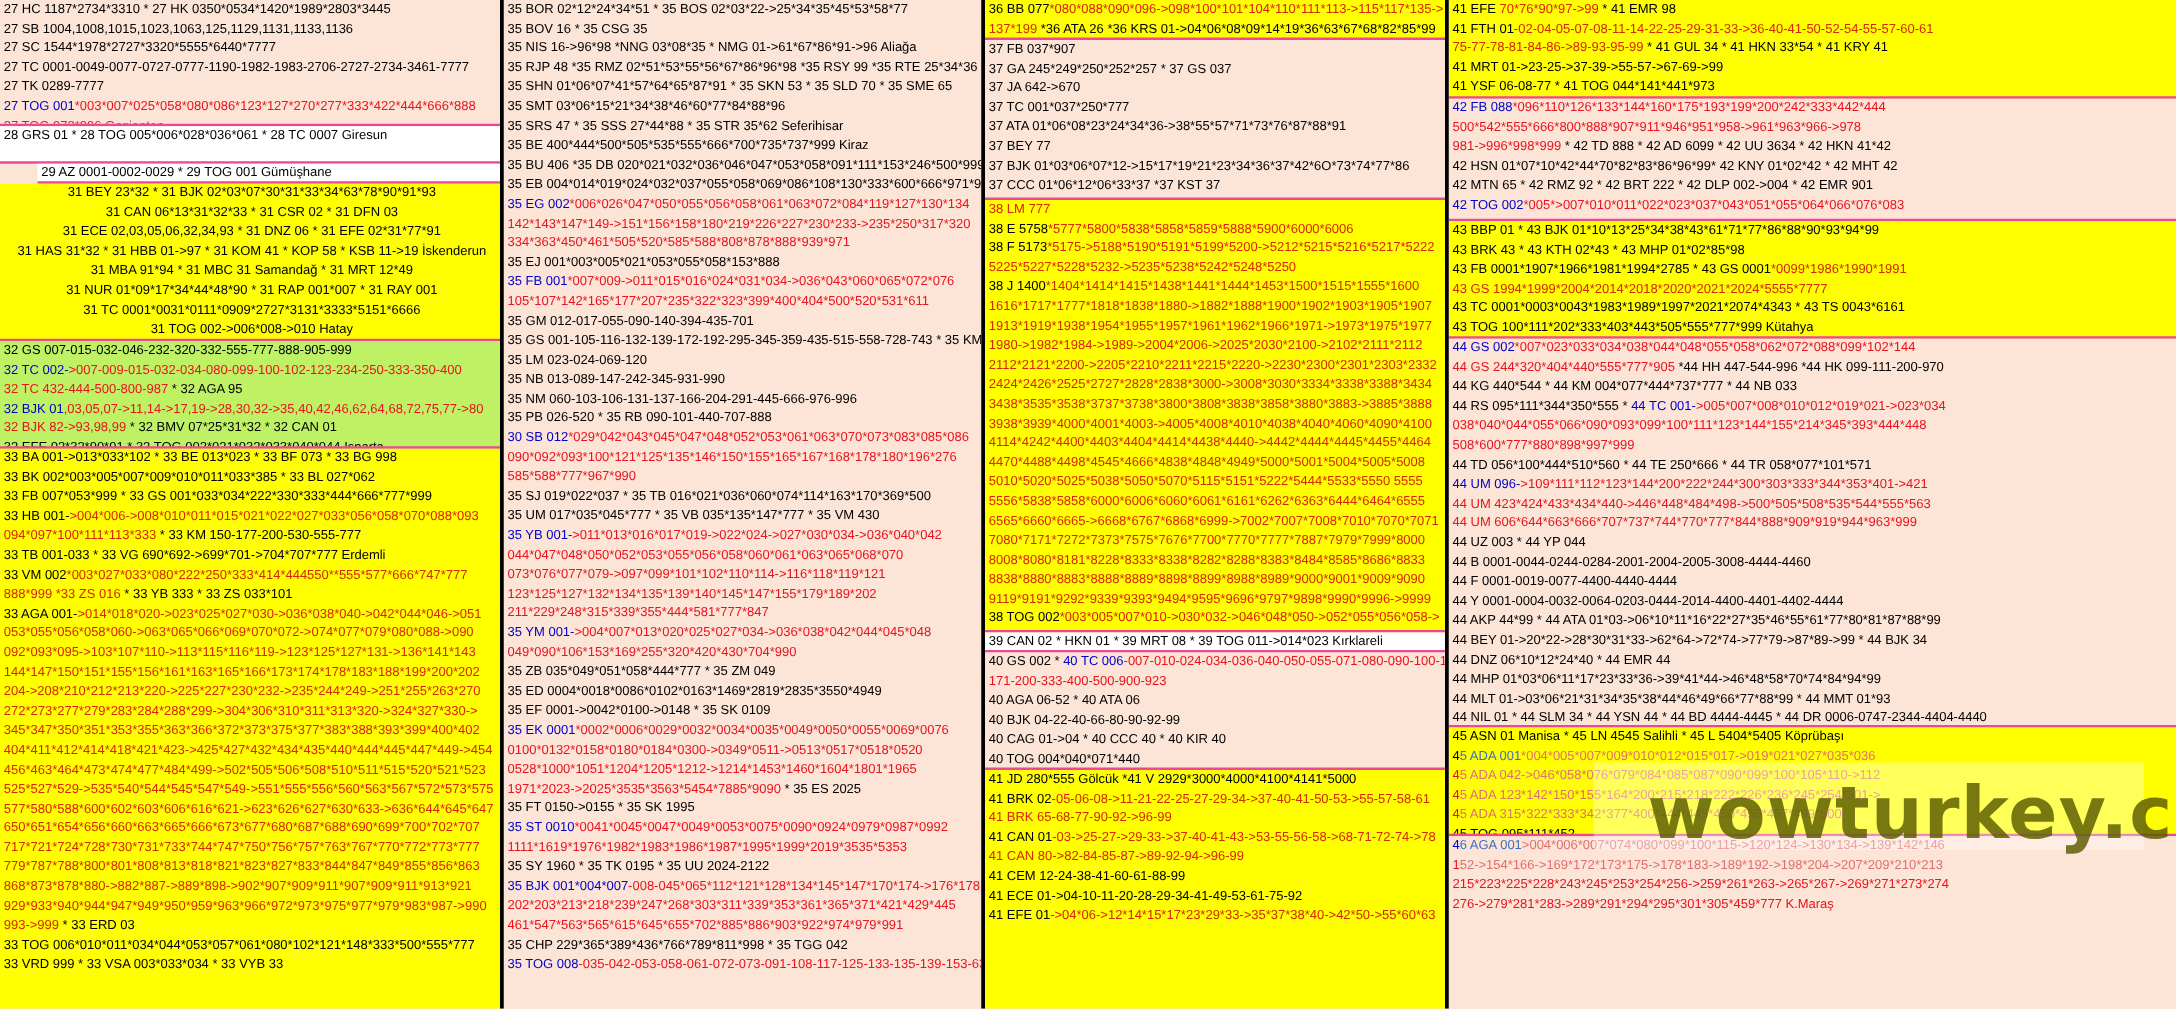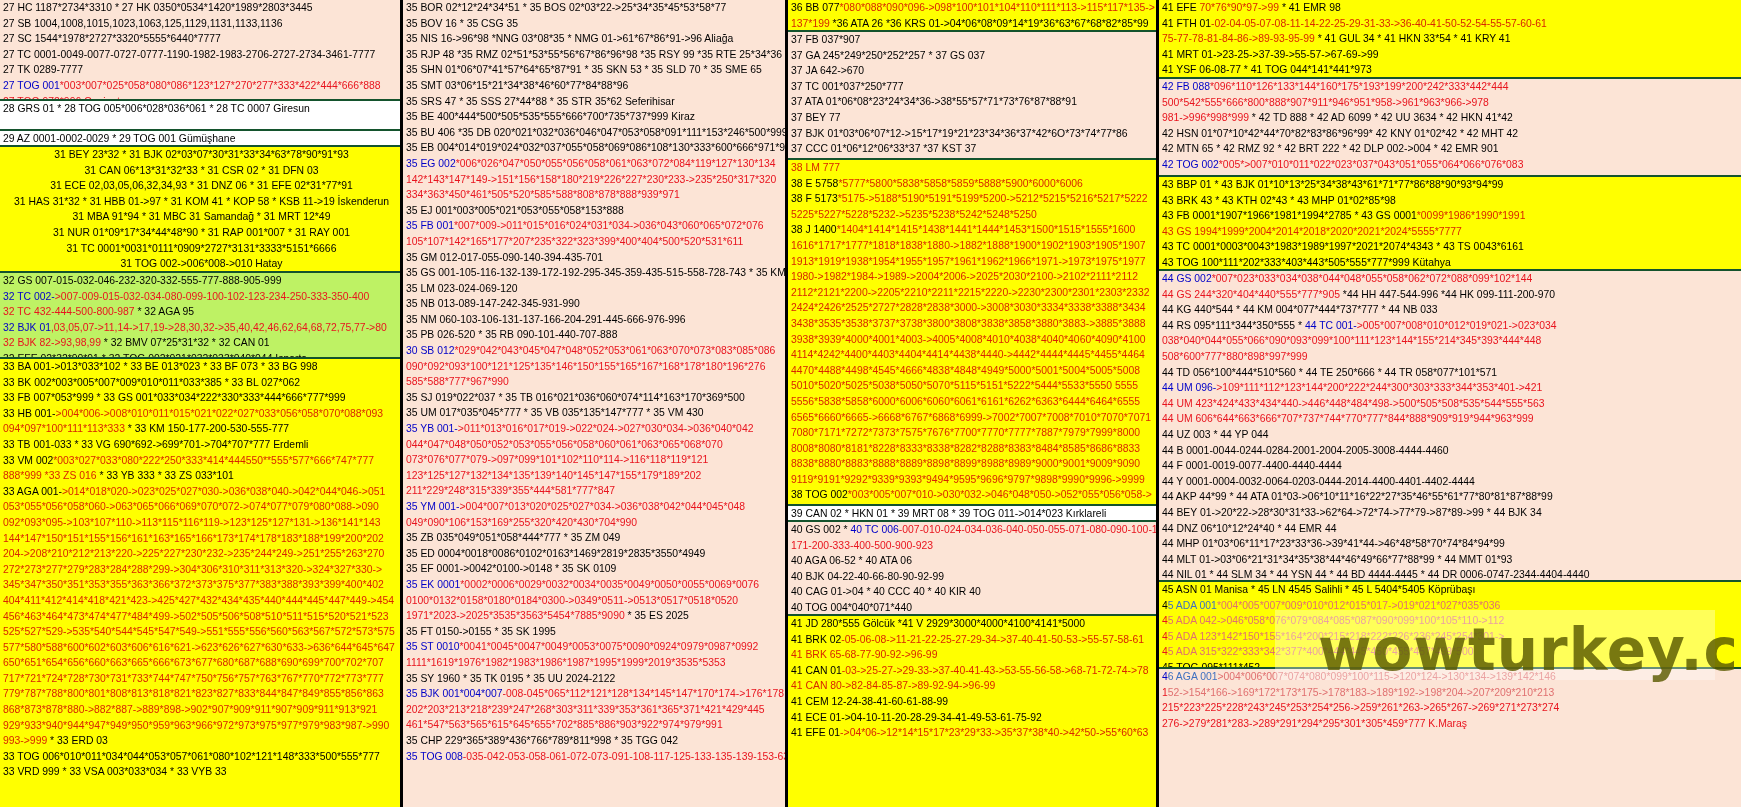--- a/index.html
+++ b/index.html
@@ -4,21 +4,21 @@
 <style>
   html, body { margin: 0; padding: 0; }
   body {
     width: 1741px; height: 807px; overflow: hidden; position: relative;
     background: #fce4d6;
     font-family: "Liberation Sans", "DejaVu Sans", sans-serif;
     font-size: 10.4px; line-height: 15.6px;
   }
   .sheet { position: absolute; left: 0; top: 0; width: 1741px; height: 807px; }
   .col { position: absolute; top: 0; height: 807px; overflow: hidden; }
-  .block { position: relative; overflow: hidden; border-bottom: 2px solid #14532d; box-sizing: border-box; }
+  .block { position: relative; overflow: hidden; border-bottom: 2px solid #ec4899; box-sizing: border-box; }
   .block:last-child { border-bottom: none; }
   .line { white-space: nowrap; padding-left: 3px; height: 15.6px; overflow: hidden; }
   .bg-peach { background: #fce4d6; }
   .bg-yellow { background: #ffff00; }
   .bg-white { background: #ffffff; }
   .bg-pink { background: #bef264; }
   .c-k { color: #000000; }
   .c-b { color: #0000c8; }
   .c-r { color: #e8141e; text-align: center; }
   .c-o { color: #d82600; }
@@ -46,21 +46,21 @@
         <div class="line"><span class="c-k">27 SB 1004,1008,1015,1023,1063,125,1129,1131,1133,1136</span></div>
         <div class="line"><span class="c-k">27 SC 1544*1978*2727*3320*5555*6440*7777</span></div>
         <div class="line"><span class="c-k">27 TC 0001-0049-0077-0727-0777-1190-1982-1983-2706-2727-2734-3461-7777</span></div>
         <div class="line"><span class="c-k">27 TK 0289-7777</span></div>
         <div class="line"><span class="c-b">27 TOG 001</span><span class="c-r">*003*007*025*058*080*086*123*127*270*277*333*422*444*666*888</span></div>
         <div class="line"><span class="c-r">27 TOG 972*996 Gaziantep</span></div>
       </div>
       <div class="block bg-white" style="height: 30px;">
         <div class="line"><span class="c-k">28 GRS 01 * 28 TOG 005*006*028*036*061 * 28 TC 0007 Giresun</span></div>
       </div>
-      <div class="block bg-white" style="height: 16px;">
+      <div class="block bg-white" style="height: 16px; margin-left: 30px;">
         <div class="line"><span class="c-k">29 AZ 0001-0002-0029 * 29 TOG 001 Gümüşhane</span></div>
       </div>
       <div class="block bg-yellow" style="height: 126px; text-align: center;">
         <div class="line"><span class="c-k">31 BEY 23*32 * 31 BJK 02*03*07*30*31*33*34*63*78*90*91*93</span></div>
         <div class="line"><span class="c-k">31 CAN 06*13*31*32*33 * 31 CSR 02 * 31 DFN 03</span></div>
         <div class="line"><span class="c-k">31 ECE 02,03,05,06,32,34,93 * 31 DNZ 06 * 31 EFE 02*31*77*91</span></div>
         <div class="line"><span class="c-k">31 HAS 31*32 * 31 HBB 01-&gt;97 * 31 KOM 41 * KOP 58 * KSB 11-&gt;19 İskenderun</span></div>
         <div class="line"><span class="c-k">31 MBA 91*94 * 31 MBC 31 Samandağ * 31 MRT 12*49</span></div>
         <div class="line"><span class="c-k">31 NUR 01*09*17*34*44*48*90 * 31 RAP 001*007 * 31 RAY 001</span></div>
         <div class="line"><span class="c-k">31 TC 0001*0031*0111*0909*2727*3131*3333*5151*6666</span></div>
@@ -138,20 +138,21 @@
         <div class="line"><span class="c-r">073*076*077*079-&gt;097*099*101*102*110*114-&gt;116*118*119*121</span></div>
         <div class="line"><span class="c-r">123*125*127*132*134*135*139*140*145*147*155*179*189*202</span></div>
         <div class="line"><span class="c-r">211*229*248*315*339*355*444*581*777*847</span></div>
         <div class="line"><span class="c-b">35 YM 001-</span><span class="c-r">&gt;004*007*013*020*025*027*034-&gt;036*038*042*044*045*048</span></div>
         <div class="line"><span class="c-r">049*090*106*153*169*255*320*420*430*704*990</span></div>
         <div class="line"><span class="c-k">35 ZB 035*049*051*058*444*777 * 35 ZM 049</span></div>
         <div class="line"><span class="c-k">35 ED 0004*0018*0086*0102*0163*1469*2819*2835*3550*4949</span></div>
         <div class="line"><span class="c-k">35 EF 0001-&gt;0042*0100-&gt;0148 * 35 SK 0109</span></div>
         <div class="line"><span class="c-b">35 EK 0001</span><span class="c-r">*0002*0006*0029*0032*0034*0035*0049*0050*0055*0069*0076</span></div>
         <div class="line"><span class="c-r">0100*0132*0158*0180*0184*0300-&gt;0349*0511-&gt;0513*0517*0518*0520</span></div>
+        <div class="line"><span class="c-r">0528*1000*1051*1204*1205*1212-&gt;1214*1453*1460*1604*1801*1965</span></div>
         <div class="line"><span class="c-r">1971*2023-&gt;2025*3535*3563*5454*7885*9090</span><span class="c-k"> * 35 ES 2025</span></div>
         <div class="line"><span class="c-k">35 FT 0150-&gt;0155 * 35 SK 1995</span></div>
         <div class="line"><span class="c-b">35 ST 0010</span><span class="c-r">*0041*0045*0047*0049*0053*0075*0090*0924*0979*0987*0992</span></div>
         <div class="line"><span class="c-r">1111*1619*1976*1982*1983*1986*1987*1995*1999*2019*3535*5353</span></div>
         <div class="line"><span class="c-k">35 SY 1960 * 35 TK 0195 * 35 UU 2024-2122</span></div>
         <div class="line"><span class="c-b">35 BJK 001*004*007</span><span class="c-r">-008-045*065*112*121*128*134*145*147*170*174-&gt;176*178</span></div>
         <div class="line"><span class="c-r">202*203*213*218*239*247*268*303*311*339*353*361*365*371*421*429*445</span></div>
         <div class="line"><span class="c-r">461*547*563*565*615*645*655*702*885*886*903*922*974*979*991</span></div>
         <div class="line"><span class="c-k">35 CHP 229*365*389*436*766*789*811*998 * 35 TGG 042</span></div>
         <div class="line"><span class="c-b">35 TOG 008</span><span class="c-r">-035-042-053-058-061-072-073-091-108-117-125-133-135-139-153-635</span></div>

